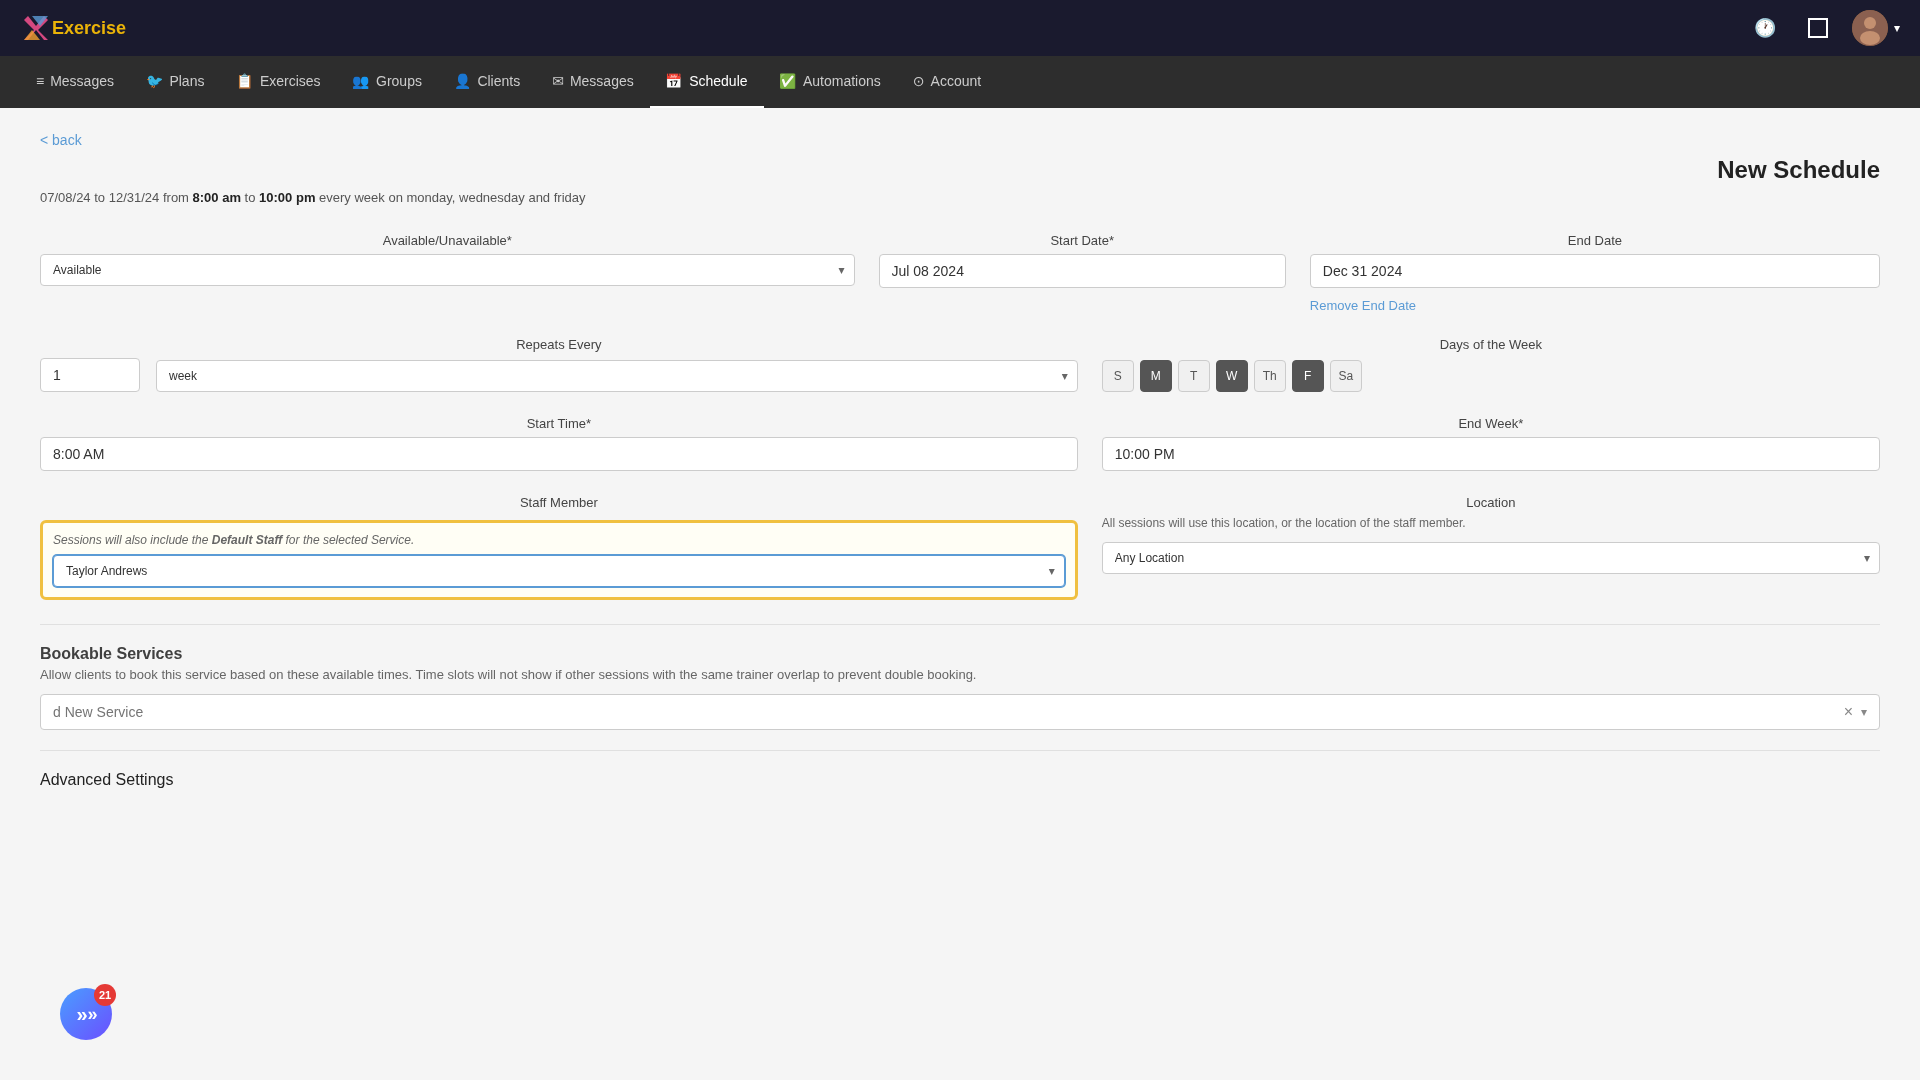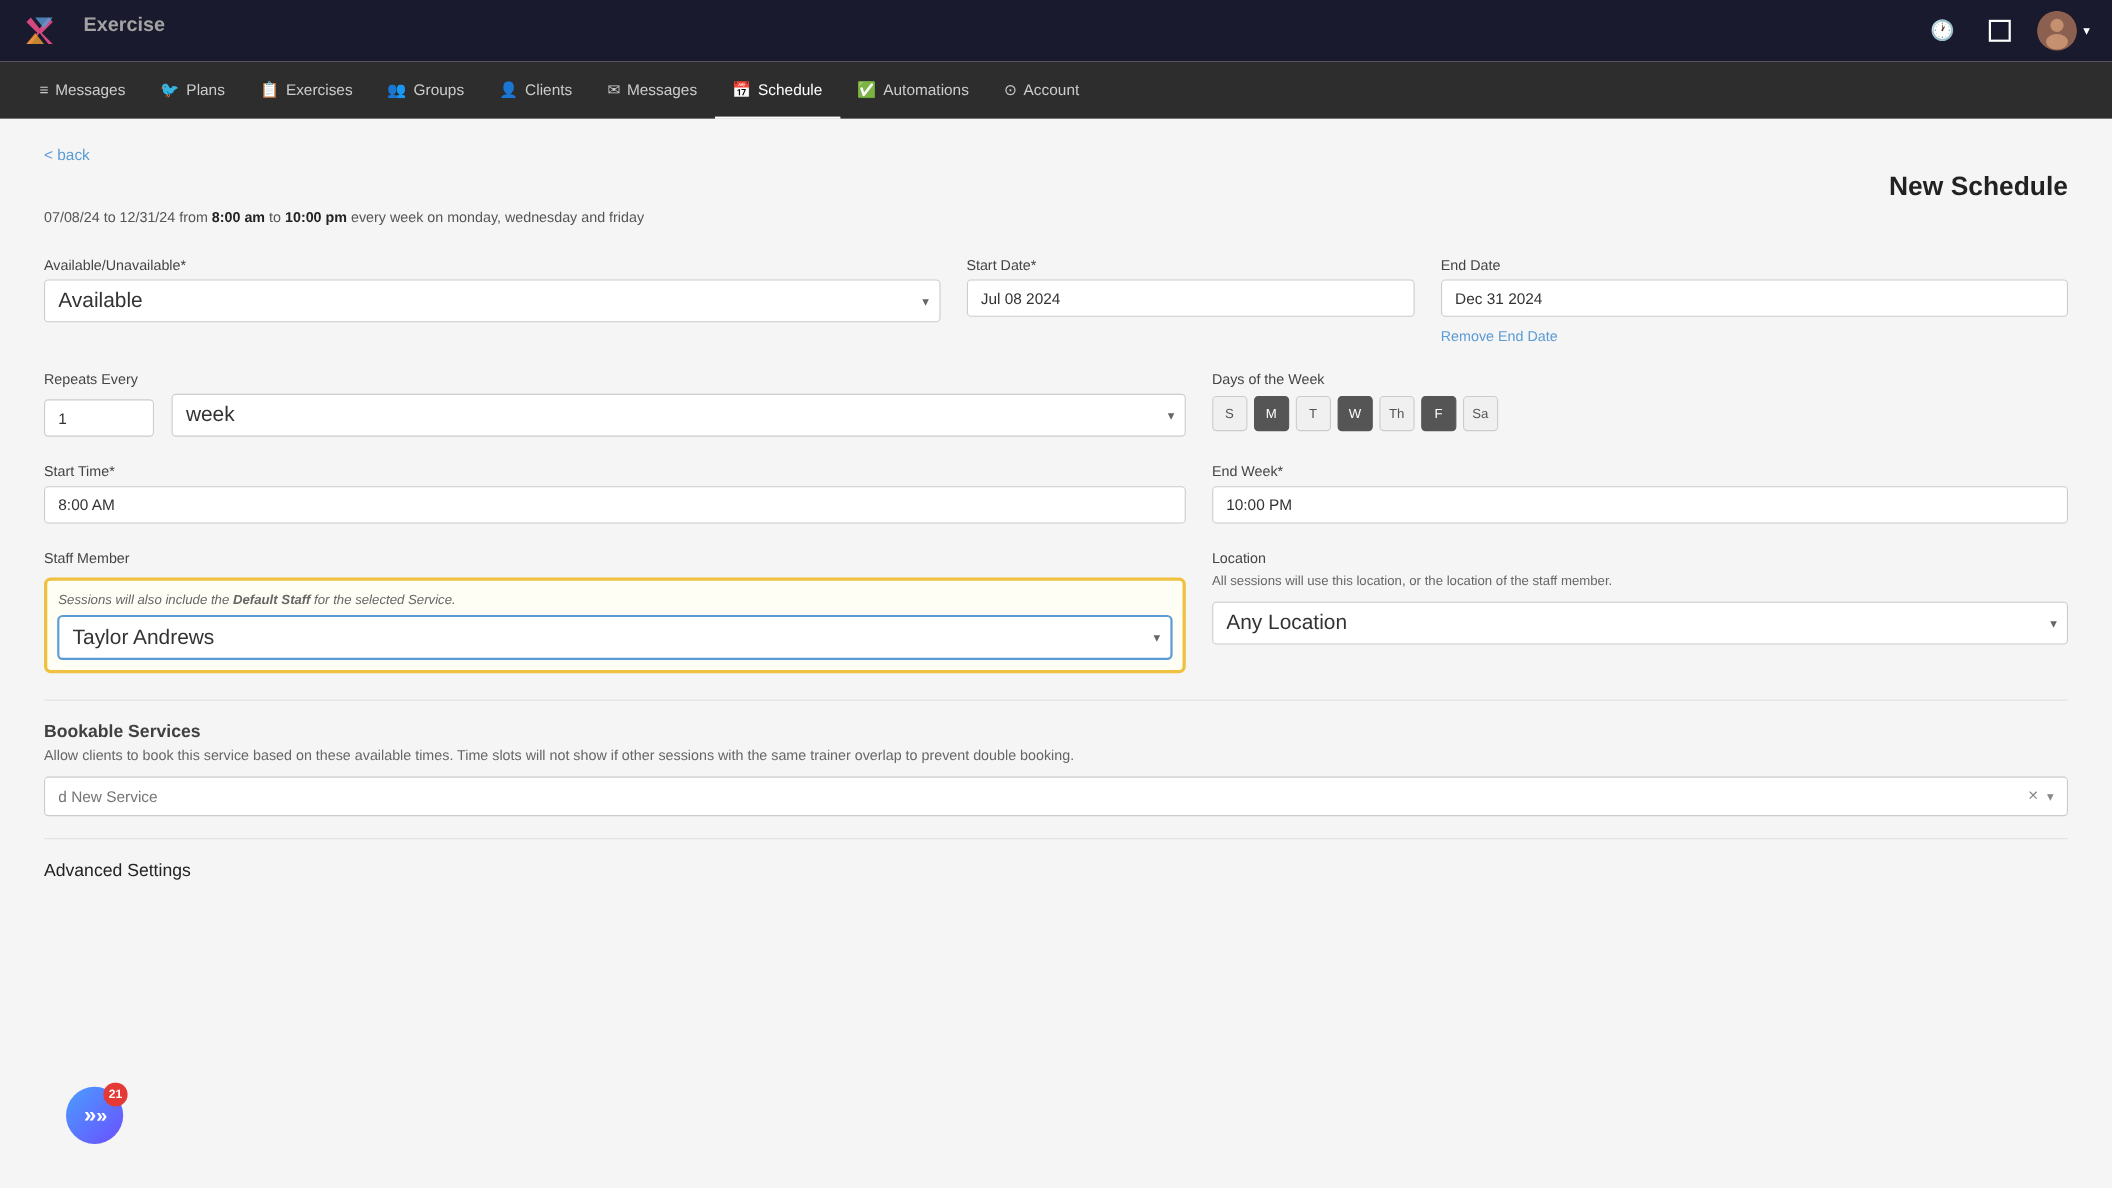--- a/index.html
+++ b/index.html
@@ -9,23 +9,23 @@
     .top-bar {
       background: #1a1a2e;
       height: 56px;
       display: flex;
       align-items: center;
       padding: 0 20px;
       justify-content: space-between;
     }
     .top-bar-logo {
       display: flex;
-      align-items: flex-start;
-      gap: 24px;
-      color: #a3a3a3;
+      align-items: center;
+      gap: 0;
+      color: #eab308;
       font-size: 18px;
       font-weight: 600;
     }
     .logo-icon {
       width: 32px;
       height: 32px;
     }
     .top-bar-actions {
       display: flex;
       align-items: center;
@@ -137,20 +137,21 @@
       flex-direction: column;
       gap: 6px;
     }
     .form-group.start-date { flex: 1; }
     .form-group.end-date { flex: 1.4; }
 
     label {
       font-size: 13px;
       color: #444;
       font-weight: 500;
+      text-align: center;
     }
 
     .form-input {
       border: 1px solid #ccc;
       border-radius: 4px;
       padding: 8px 12px;
       font-size: 14px;
       background: white;
       color: #333;
       outline: none;
@@ -167,21 +168,21 @@
       top: 50%;
       transform: translateY(-50%);
       color: #666;
       pointer-events: none;
       font-size: 12px;
     }
     .form-select {
       border: 1px solid #ccc;
       border-radius: 4px;
       padding: 8px 28px 8px 12px;
-      font-size: 19px;
+      font-size: 12px;
       background: white;
       color: #333;
       outline: none;
       width: 100%;
       appearance: none;
       cursor: pointer;
     }
 
     .remove-end-date {
       color: #5b9bd5;

